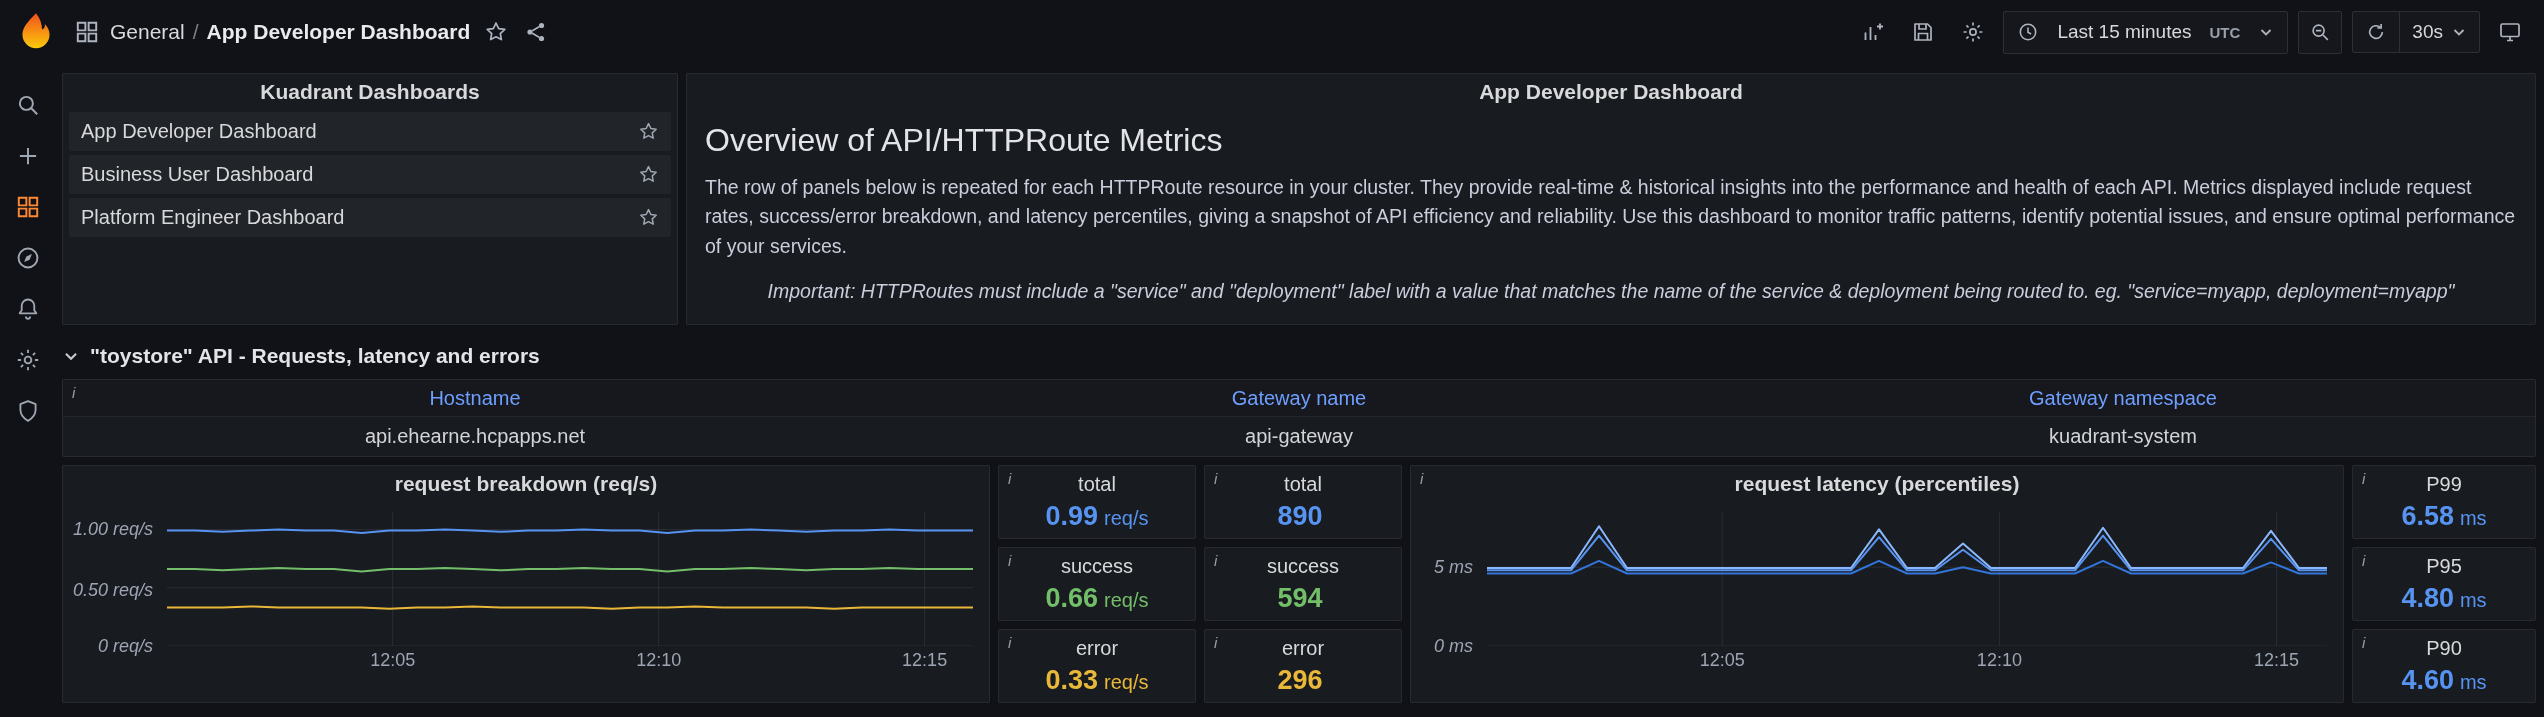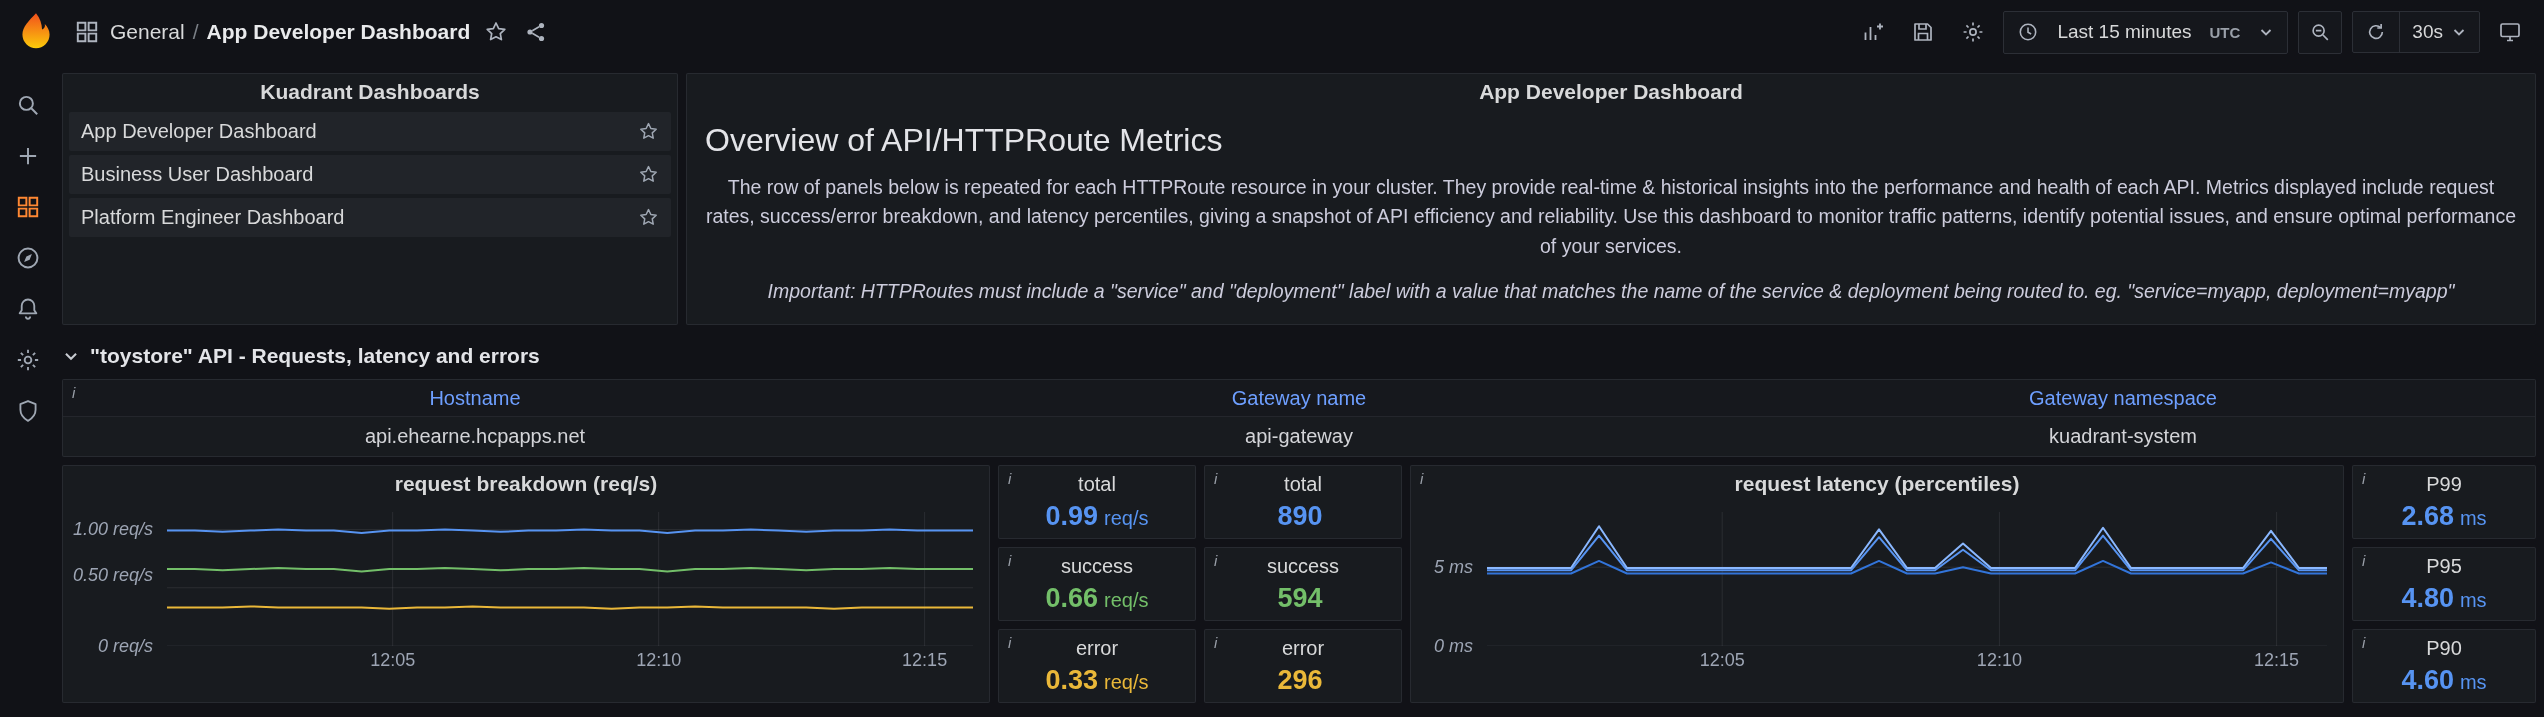--- a/index.html
+++ b/index.html
@@ -66,21 +66,21 @@
   .dl-body{padding:2px 6px;}
   .dl-item{display:flex;align-items:center;justify-content:space-between;height:39px;
     padding:0 12px;background:rgba(204,204,220,0.055);margin-bottom:4px;border-radius:2px;
     cursor:pointer;}
   .dl-item span{font-size:20px;color:#d8d9da;}
   .dl-item svg{width:21px;height:21px;color:#9fa7b3;}
 
   
   .ov-body{padding:4px 18px 0 18px;}
   .ov-h{font-size:32px;font-weight:400;color:#e3e4e8;margin:8px 0 14px 0;}
-  .ov-p{font-size:19.5px;line-height:1.5;color:#ccccdc;margin:0 0 16px 0;max-width:2380px;text-align:center;}
+  .ov-p{font-size:19.5px;line-height:1.5;color:#ccccdc;margin:0 0 16px 0;max-width:2380px;}
   .ov-note{font-size:19.5px;line-height:1.5;color:#ccccdc;font-style:italic;margin:16px;text-align:center;}
 
   
   .row-head{display:flex;align-items:center;gap:10px;margin-top:16px;height:30px;
     color:#e3e4e8;font-weight:700;font-size:21px;cursor:pointer;}
   .row-head svg{width:18px;height:18px;color:#c7cbd1;}
 
   
   .table-panel{margin-top:8px;height:78px;}
   .t-head{display:grid;grid-template-columns:repeat(3,1fr);height:37px;align-items:center;
@@ -361,21 +361,21 @@
     </div>
   </section>
 
   <div class="row2">
 
     <section class="panel chart c1">
       <div class="ptitle">request breakdown (req/s)</div>
       <div class="chart-area c1">
         <div class="yticks">
           <span style="top: 17.4783px;">1.00 req/s</span>
-          <span style="top: 63px;">0.50 req/s</span>
+          <span style="top: 78px;">0.50 req/s</span>
           <span style="top: 134px;">0 req/s</span>
         </div>
         <div class="plot" id="plot1">
           <svg preserveAspectRatio="none" viewBox="0 0 806 134">
               <line x1="0" y1="17.478260869565204" x2="806" y2="17.478260869565204" stroke="rgba(204,204,220,0.10)" stroke-width="1"></line>
               <line x1="0" y1="75.7391304347826" x2="806" y2="75.7391304347826" stroke="rgba(204,204,220,0.10)" stroke-width="1"></line>
               <line x1="0" y1="134" x2="806" y2="134" stroke="rgba(204,204,220,0.10)" stroke-width="1"></line>
               <line x1="225.68000000000004" y1="0" x2="225.68000000000004" y2="134" stroke="rgba(204,204,220,0.10)" stroke-width="1"></line>
               <line x1="491.65999999999997" y1="0" x2="491.65999999999997" y2="134" stroke="rgba(204,204,220,0.10)" stroke-width="1"></line>
               <line x1="757.64" y1="0" x2="757.64" y2="134" stroke="rgba(204,204,220,0.10)" stroke-width="1"></line>
@@ -482,21 +482,21 @@
           
         </div>
       </div>
     </section>
 
     <div class="stat-col">
       <section class="panel stat">
         <span class="pinfo">i</span>
         <div class="stat-label">P99</div>
         <div class="stat-value" style="color: rgb(87, 148, 242);">
-          <span>2.68</span>
+          <span>6.58</span>
           <span class="unit">ms</span>
         </div>
       </section>
       <section class="panel stat">
         <span class="pinfo">i</span>
         <div class="stat-label">P95</div>
         <div class="stat-value" style="color: rgb(87, 148, 242);">
           <span>4.80</span>
           <span class="unit">ms</span>
         </div>

